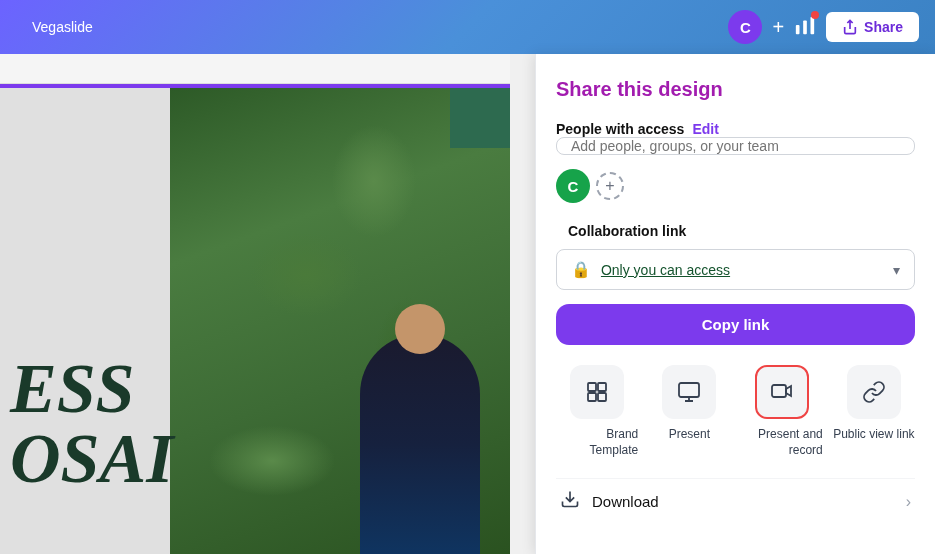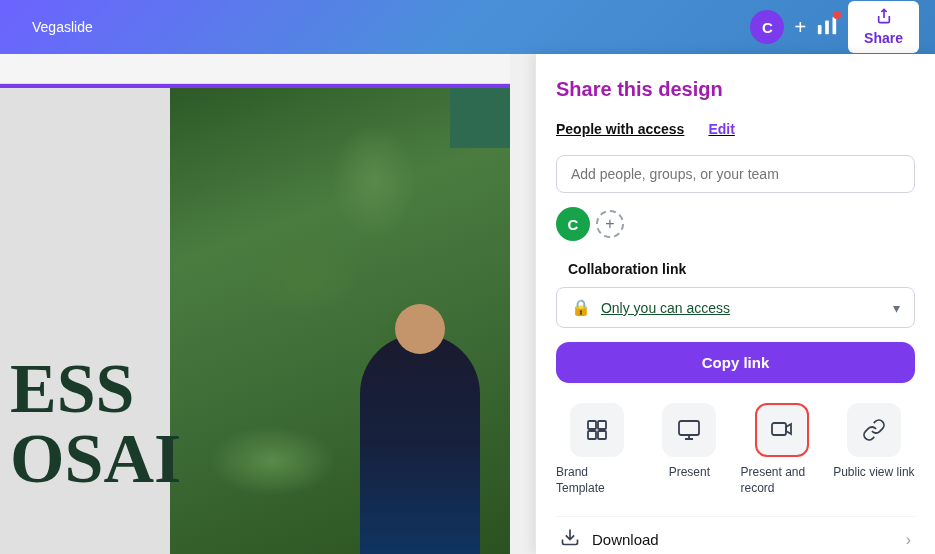--- a/index.html
+++ b/index.html
@@ -57,21 +57,21 @@
     }
     .share-btn {
       background: white;
       color: #6c2bd9;
       border: none;
       border-radius: 6px;
       padding: 7px 16px;
       font-size: 14px;
       font-weight: 600;
       cursor: pointer;
-      display: flex; align-items: center; gap: 6px; flex-direction: column;
+      display: flex; align-items: center; gap: 6px;
     }
 
     
     .canvas-area {
       position: absolute;
       top: 54px; left: 0;
       width: 510px;
       height: 500px;
       background: #e8e8e8;
       overflow: hidden;
@@ -84,20 +84,21 @@
     .purple-bar {
       height: 4px;
       background: #7c3aed;
     }
     .canvas-content {
       position: relative;
       width: 100%;
       height: calc(100% - 34px);
       background: #e0e0e0;
       overflow: hidden;
+      font-style: italic;
     }
     
     .plant-bg {
       position: absolute;
       right: 0; top: 0;
       width: 340px; height: 100%;
       background: linear-gradient(160deg, #2d5a27 0%, #4a7c40 30%, #3d6b35 60%, #2a5220 100%);
     }
     .plant-leaves {
       position: absolute;
@@ -163,39 +164,38 @@
     }
     .panel-title {
       font-size: 20px;
       font-weight: 700;
       color: #a21caf;
       margin-bottom: 20px;
     }
     .people-label-row {
       display: flex;
       align-items: center;
-      gap: 24px;
-      margin-bottom: 18px;
-      text-decoration: underline;
+      gap: 8px;
+      margin-bottom: 0;
     }
     .people-label {
       font-size: 14px;
       font-weight: 600;
       color: #111;
     }
     .edit-link {
       font-size: 14px;
       color: #7c3aed;
       font-weight: 600;
       cursor: pointer;
       background: none; border: none;
     }
     .people-input {
       width: 100%;
-      padding: 10px 14px;
+      padding: 0 14px;
       border: 1px solid #d1d5db;
       border-radius: 8px;
       font-size: 14px;
       color: #6b7280;
       margin-bottom: 14px;
       outline: none;
     }
     .avatar-row {
       display: flex;
       align-items: center;
@@ -281,21 +281,21 @@
       font-size: 22px;
       color: #374151;
       cursor: pointer;
     }
     .action-icon-wrap.selected {
       border: 2px solid #ef4444;
     }
     .action-label {
       font-size: 12px;
       color: #374151;
-      text-align: left;
+      text-align: right;
       line-height: 1.3;
     }
     .download-row {
       display: flex;
       align-items: center;
       padding: 10px 4px;
       border-top: 1px solid #f3f4f6;
       cursor: pointer;
       gap: 12px;
       justify-content: center;

